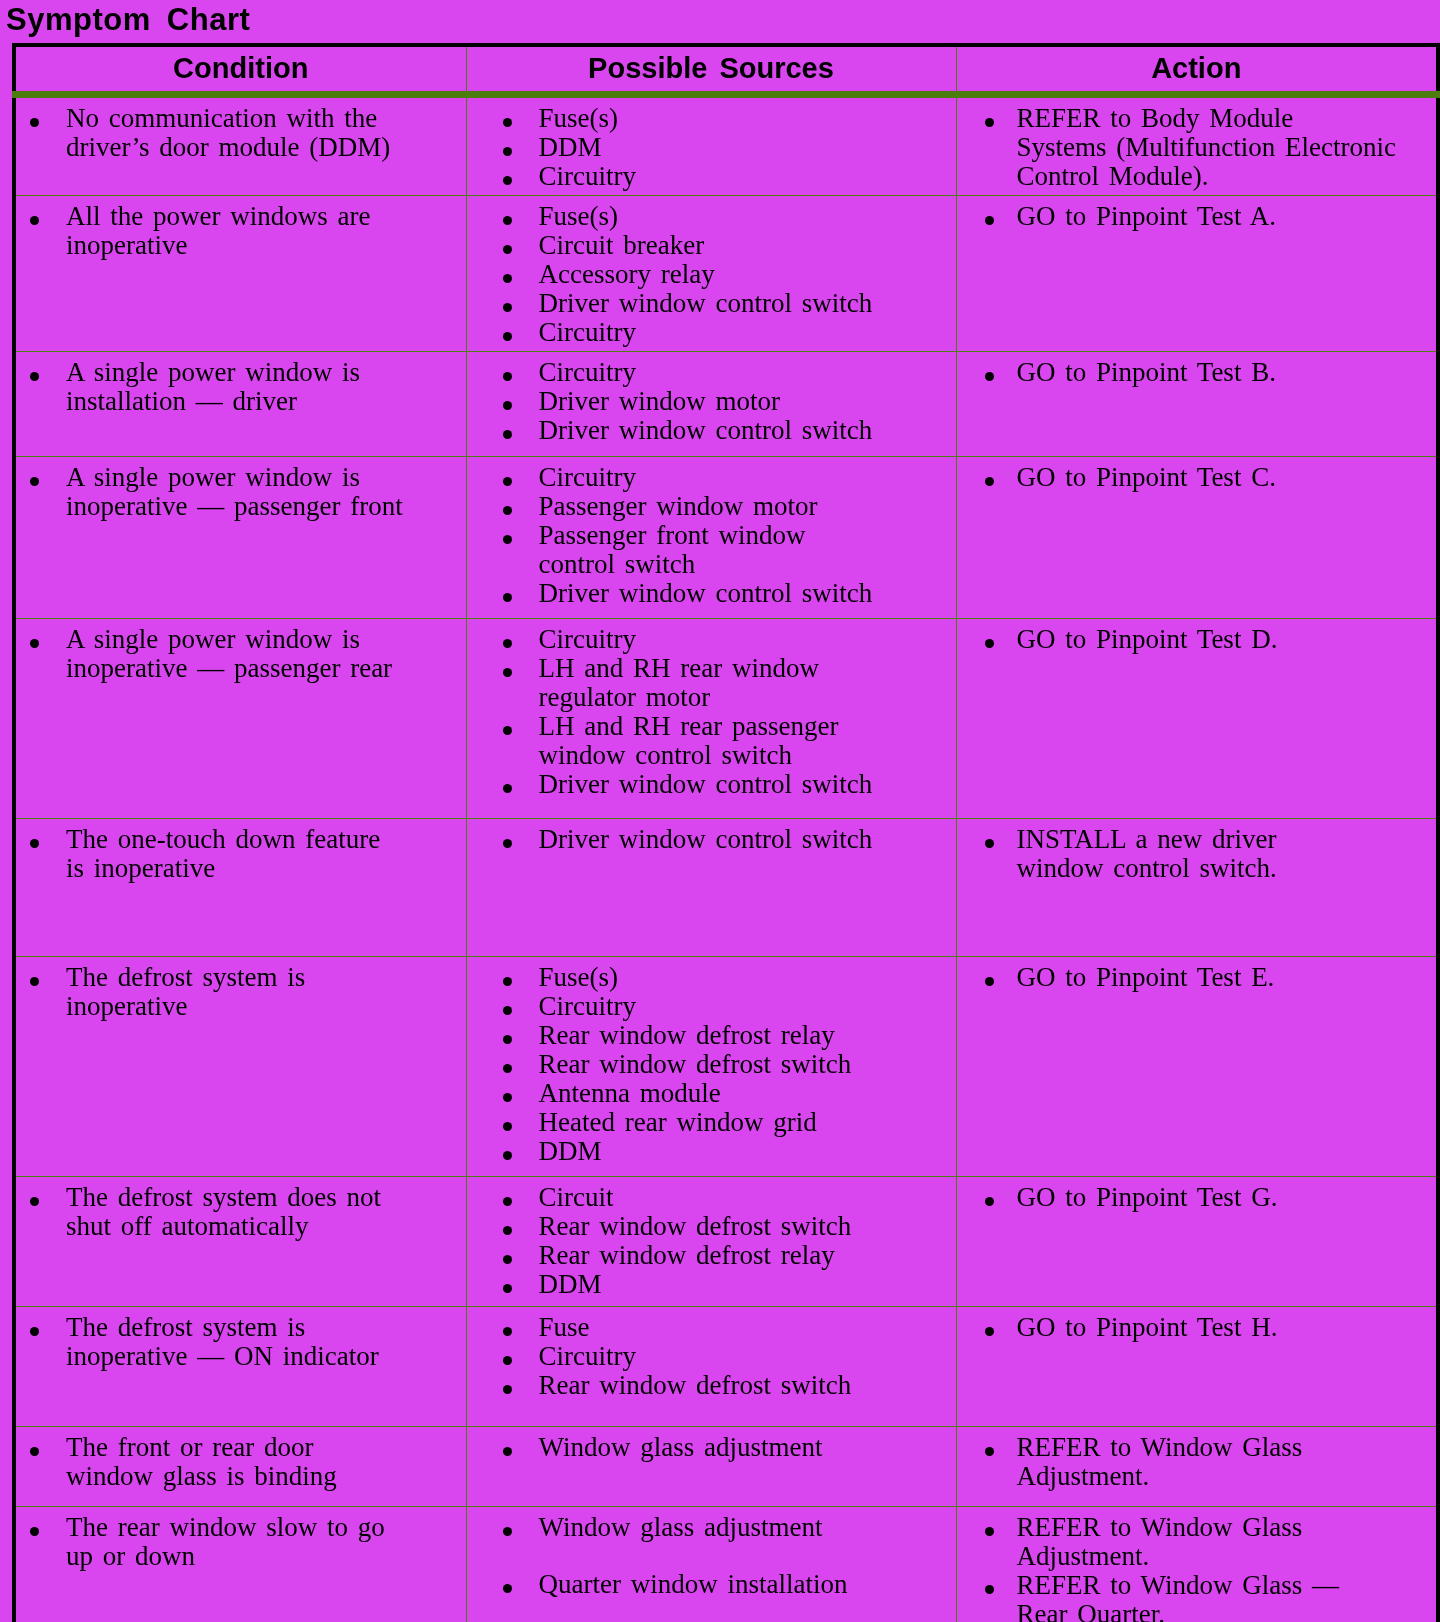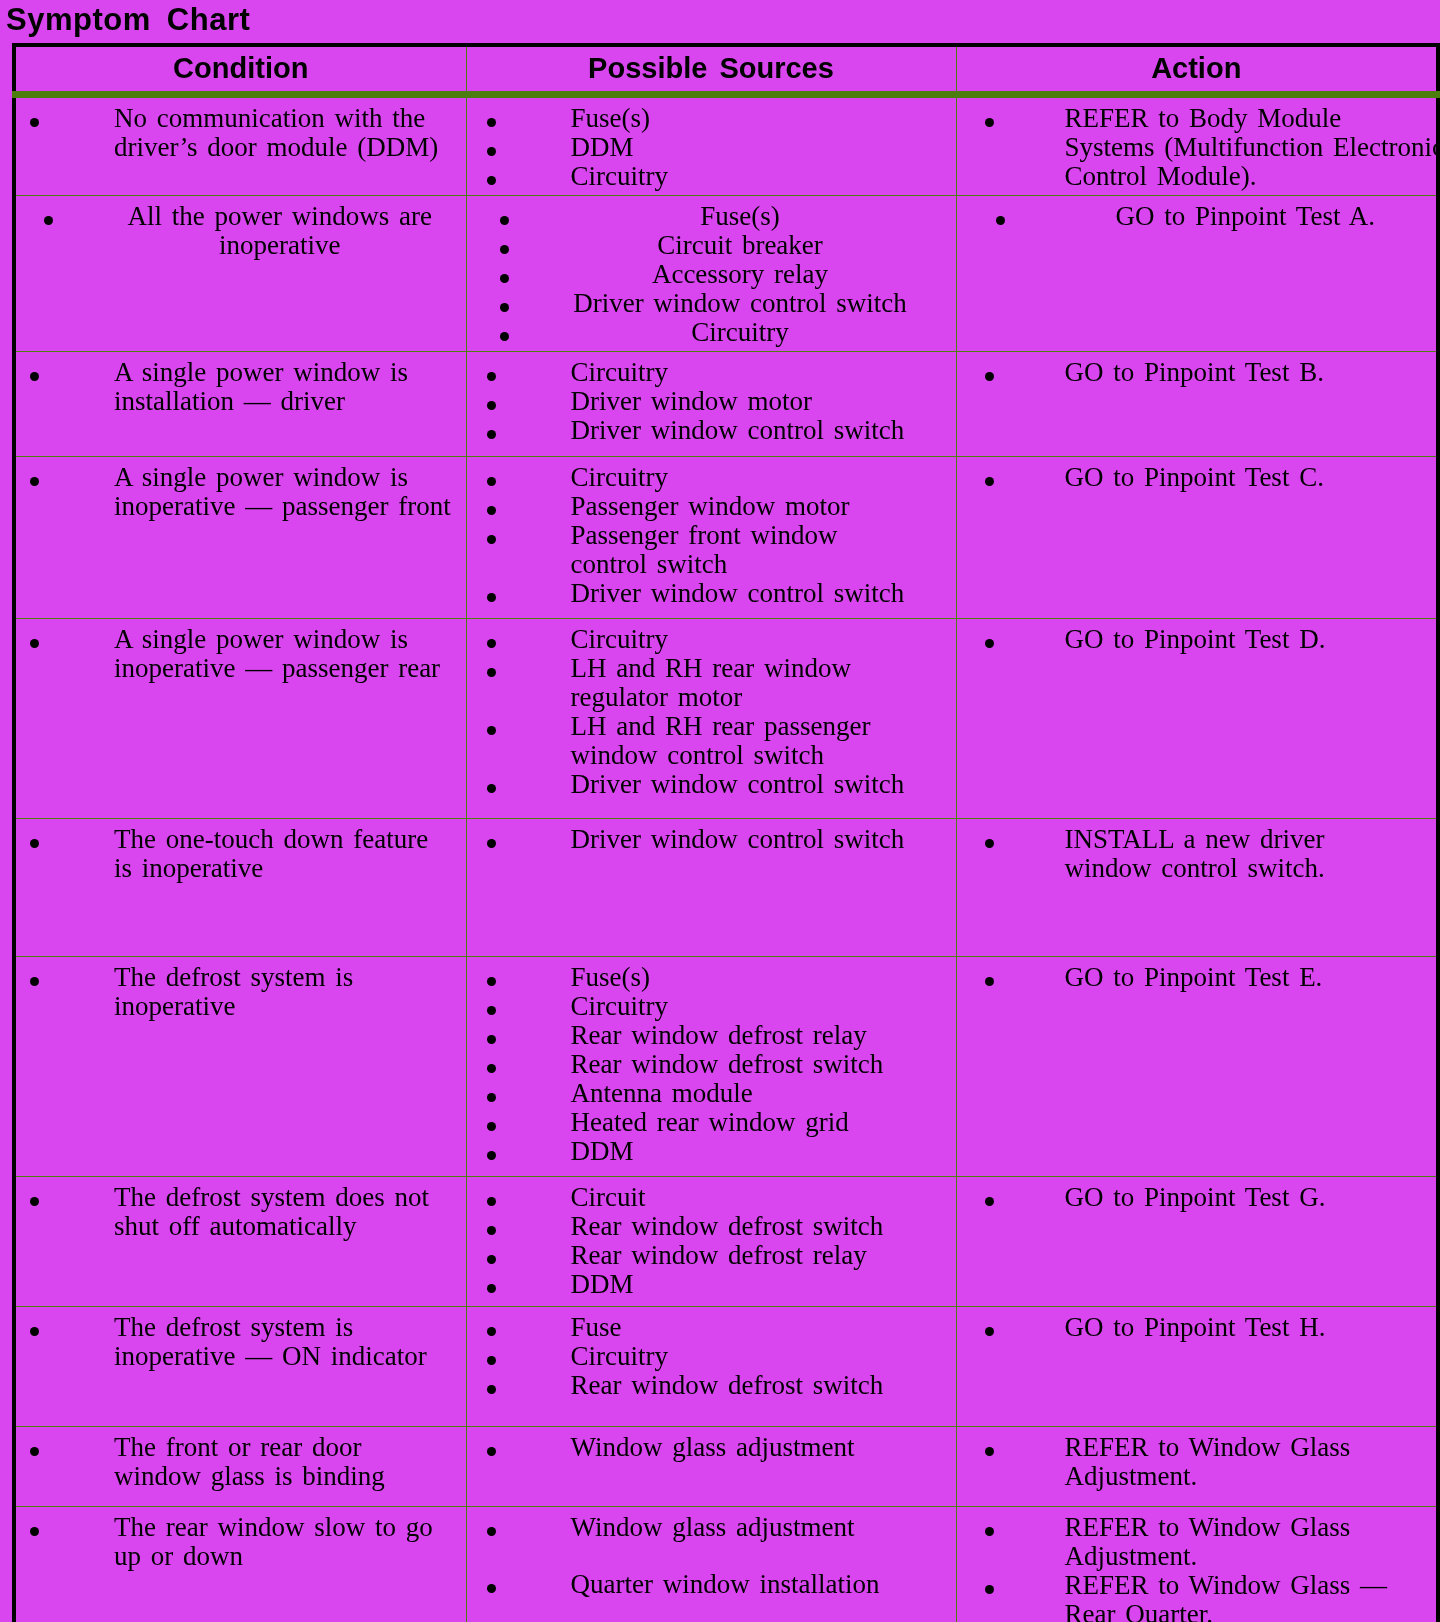--- a/index.html
+++ b/index.html
@@ -47,25 +47,25 @@
     font-family: "Liberation Sans", sans-serif;
     font-weight: bold;
     font-size: 29px;
     text-align: center;
     padding: 5px 0 4px 0;
     border-bottom-width: 7px;
     word-spacing: 4px;
   }
   tbody td { padding-top: 6px; padding-bottom: 4px; }
   td.c1 { padding-left: 12px; padding-right: 20px; }
-  td.c2 { padding-left: 18px; padding-right: 46px; }
+  td.c2 { padding-left: 34px; padding-right: 46px; }
   td.c3 { padding-left: 26px; padding-right: 10px; }
 
   tbody tr:nth-child(1)  { height: 94px; }
-  tbody tr:nth-child(2)  { height: 155px; text-align: center; }
+  tbody tr:nth-child(2)  { height: 155px; }
   tbody tr:nth-child(3)  { height: 105px; }
   tbody tr:nth-child(4)  { height: 162px; }
   tbody tr:nth-child(5)  { height: 200px; }
   tbody tr:nth-child(6)  { height: 138px; }
   tbody tr:nth-child(7)  { height: 220px; }
   tbody tr:nth-child(8)  { height: 130px; }
   tbody tr:nth-child(9)  { height: 120px; }
   tbody tr:nth-child(10) { height: 80px; }
   tbody tr:nth-child(11) { height: 118px; }
 
@@ -80,21 +80,21 @@
   }
   td.c3 .bullet { flex-basis: 34px; }
   .dot {
     display: inline-block;
     width: 9px; height: 9px;
     border-radius: 50%;
     background: #000;
     margin-top: 10px;
     margin-left: 2px;
   }
-  .lines { flex: 1 1 auto; min-width: 0; margin-left: 48px; }
+  .lines { flex: 1 1 auto; min-width: 0; }
   .line { white-space: nowrap; }
 
   
   tbody tr:nth-child(11) td.c2 .item:nth-child(2) { margin-top: 28px; align-items: flex-end; }
 </style>
 </head>
 <body>
 
 <div class="page">
   <h1 class="title">Symptom Chart</h1>

